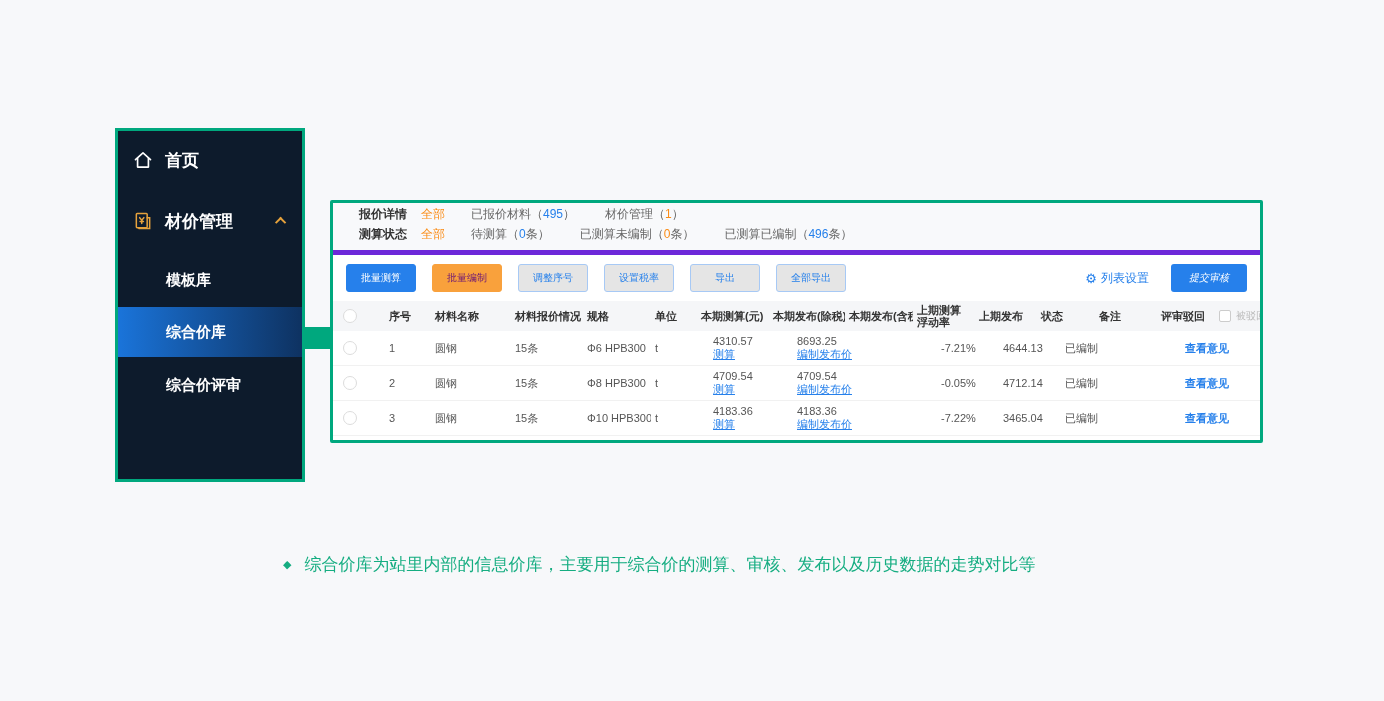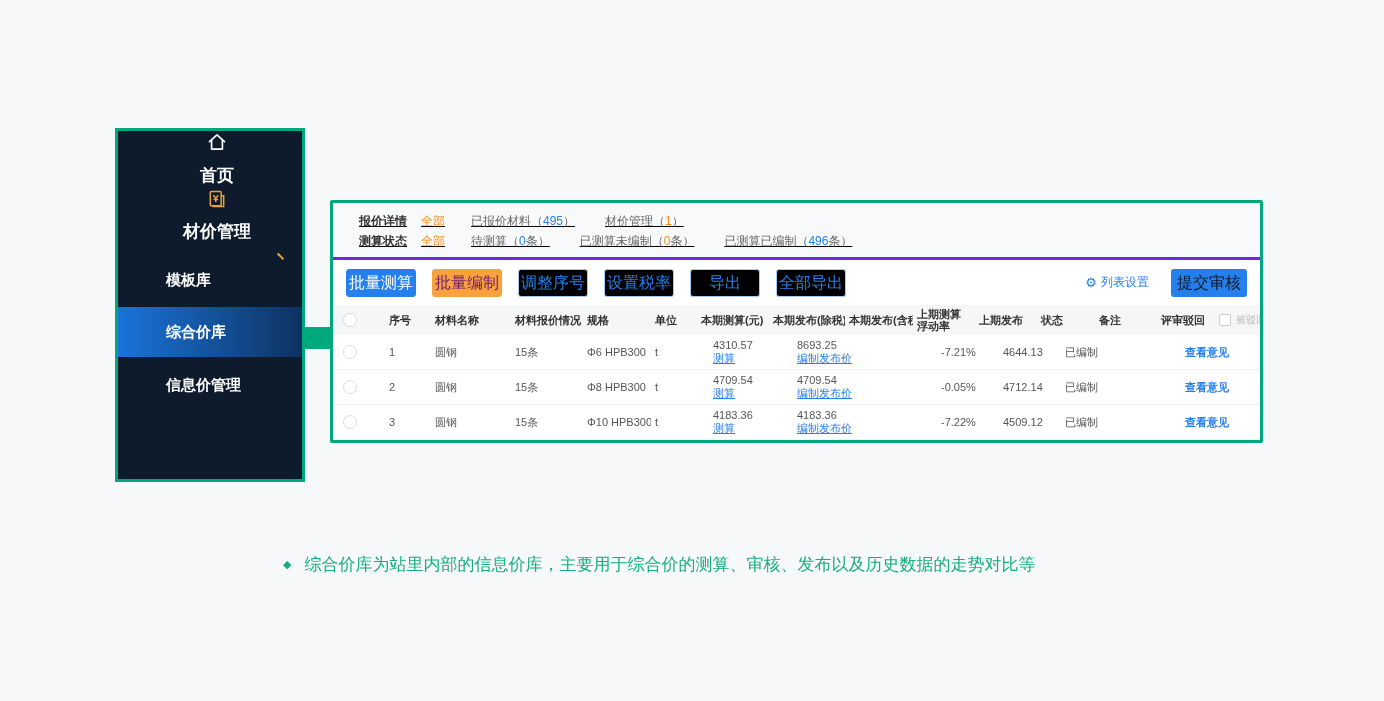--- a/index.html
+++ b/index.html
@@ -11,21 +11,21 @@
     overflow:hidden;
   }
 
   
   .sidebar {
     position:absolute; left:115px; top:128px; width:190px; height:354px;
     background:#0d1b2c; border:3px solid #00a87e;
     display:flex; flex-direction:column;
   }
   .side-item { display:flex; align-items:center; color:#ffffff; cursor:pointer; }
-  .side-main { height:58px; padding-left:14px; font-size:17px; font-weight:bold; gap:11px;flex-direction:column; }
+  .side-main { height:58px; padding-left:14px; font-size:17px; font-weight:bold; gap:11px; }
   .side-main .icon-box { width:22px; height:22px; display:flex; align-items:center; justify-content:center; }
   .side-sub { height:57px; padding-left:48px; font-size:15px; font-weight:bold; }
   .side-sub.first { height:54px; }
   .side-sub.active {
     height:50px;
     background:linear-gradient(90deg,#1a74da 0%, #0e3261 100%);
   }
   .chev {
     margin-left:auto; margin-right:16px;
     width:8px; height:8px;
@@ -42,41 +42,41 @@
     border-left:24px solid #00a87e;
   }
 
   
   .panel {
     position:absolute; left:330px; top:200px; width:933px; height:243px;
     background:#ffffff; border:3px solid #00a87e; border-radius:2px;
     display:flex; flex-direction:column; overflow:hidden;
   }
 
-  .filters { background:#f8f9fb; padding:8px 26px 6px; border-bottom:3px solid #6d28d9;text-decoration:underline; }
+  .filters { background:#f8f9fb; padding:1px 26px 6px; border-bottom:5px solid #6d28d9; }
   .f-row { display:flex; align-items:center; height:20px; font-size:12px; color:#666; white-space:nowrap; }
   .f-label { color:#333; font-weight:bold; margin-right:14px; }
   .f-all { color:#fa8c16; margin-right:26px; cursor:pointer; }
   .f-item { margin-right:30px; cursor:pointer; }
   .num-blue { color:#2680eb;margin-top:32px; }
   .num-orange { color:#fa8c16; }
 
   .toolbar { display:flex; align-items:center; height:46px; padding:0 13px; background:#fff; }
   .btn {
     height:28px; line-height:25px; width:70px; text-align:center;
-    font-size:16px; border-radius:3px; margin-right:16px; cursor:pointer;
+    font-size:10px; border-radius:3px; margin-right:16px; cursor:pointer;
     border:1px solid transparent; white-space:nowrap;
   }
   .btn-primary { background:#2680eb; color:#fff; border-color:#2680eb; }
   .btn-orange  { background:#f9a13c; color:#701a75; border-color:#f9a13c; }
-  .btn-outline { background:#000000; color:#2680eb; border-color:#a7c9f5; }
+  .btn-outline { background:#e5e5e5; color:#2680eb; border-color:#a7c9f5; }
   .toolbar-right { margin-left:auto; display:flex; align-items:center; }
   .list-settings { color:#2680eb; font-size:12px; margin-right:22px; display:flex; align-items:center; gap:4px; cursor:pointer; white-space:nowrap; }
   .gear { font-size:13px; }
-  .btn-submit { background:#2680eb; color:#0f172a; width:76px; margin-right:0; }
+  .btn-submit { background:#2680eb; color:#ffffff; width:76px; margin-right:0;font-style:italic; }
 
   
   .table { font-size:11px; color:#555; flex:1; }
   .t-head { display:flex; align-items:center; background:#f5f6f8; height:30px; font-weight:bold; color:#333; }
   .t-row  { display:flex; align-items:center; height:35px; border-bottom:1px solid #f1f1f1; background:#fff; }
   .cell { padding:0 4px; overflow:hidden; white-space:nowrap; }
   .c-check  { width:34px; display:flex; justify-content:center; }
   .c-seq    { width:64px; padding-left:22px; }
   .c-name   { width:80px; }
   .c-quote  { width:72px; }
@@ -135,24 +135,24 @@
   </div>
 
   <div class="side-item side-sub first">
     <span>模板库</span>
   </div>
 
   <div class="side-item side-sub active">
     <span>综合价库</span>
   </div>
 
-
   <div class="side-item side-sub">
-    <span>信息价管理</span>
-  </div>
+    <span>综合价评审</span>
+  </div>
+
 </nav>
 
 <div class="arrow">
   <div class="arrow-rect"></div>
   <div class="arrow-head"></div>
 </div>
 
 <section class="panel">
 
   <div class="filters">
@@ -277,21 +277,21 @@
       <span class="cell c-calc two-line">
           <span>4183.36</span>
           <span class="lnk">测算</span>
         </span>
       <span class="cell c-pubex two-line">
           <span>4183.36</span>
           <span class="lnk">编制发布价</span>
         </span>
       <span class="cell c-pubin"></span>
       <span class="cell c-float">-7.22%</span>
-      <span class="cell c-prev">4509.12</span>
+      <span class="cell c-prev">3465.04</span>
       <span class="cell c-status">已编制</span>
       <span class="cell c-remark"></span>
       <span class="cell c-review">
           <span class="lnk-plain">查看意见</span>
         </span>
     </div>
   </div>
 </section>
 
 <div class="caption">

